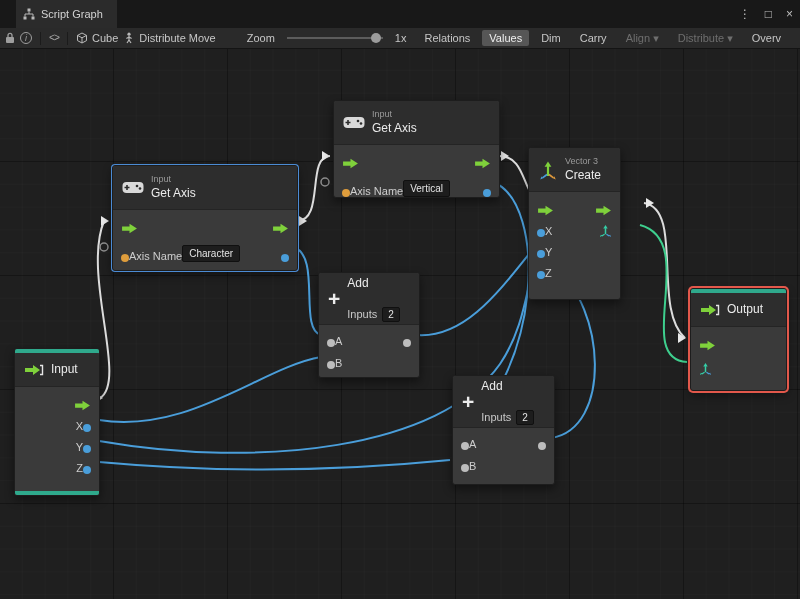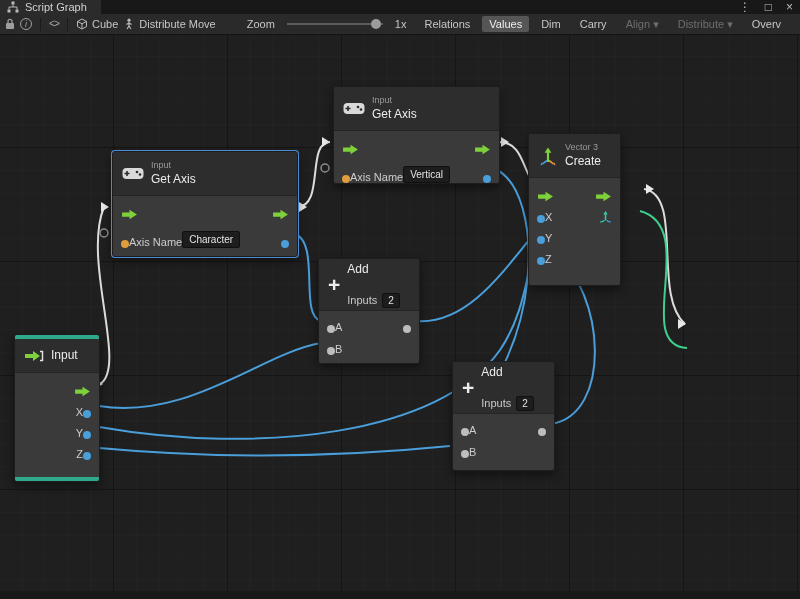--- a/index.html
+++ b/index.html
@@ -1,20 +1,20 @@
 <!DOCTYPE html>
 <html><head>
 <meta charset="utf-8">
 <style>
   * { box-sizing: border-box; margin: 0; padding: 0; }
   html,body { width:800px; height:599px; overflow:hidden; background:#191919;
     font-family:"Liberation Sans", sans-serif; -webkit-font-smoothing:antialiased; }
 
   
-  .tabbar { height:14px; background:#181818; display:flex; align-items:stretch; }
+  .tabbar { height:28px; background:#181818; display:flex; align-items:stretch;padding-left:16px; }
   .tab { display:flex; align-items:center; gap:6px; padding:0 14px 0 7px;
     background:#2b2b2b; font-size:11px; color:#d2d2d2; }
   .tab-spacer { flex:1; }
   .winbtn { color:#bdbdbd; font-size:12px; padding:0 7px; display:flex; align-items:center; cursor:default; }
 
   
   .toolbar { height:21px; background:#2a2a2a; border-bottom:1px solid #141414;
     display:flex; align-items:center; font-size:11px; color:#c6c6c6; padding:0 5px; gap:5px; white-space:nowrap; overflow:hidden; }
   .sep { width:1px; height:13px; background:#1b1b1b; margin:0 3px; flex:none; }
   .tico { display:flex; align-items:center; gap:4px; }
@@ -373,14 +373,33 @@
       <span class="dot blue"></span>
     </div>
     <div class="row h21">
       <span class="sp"></span>
       <span>Z</span>
       <span class="dot blue"></span>
     </div>
     <div class="strip bottom"></div>
   </div>
 
+  <div class="node sel-red" style="left:690px; top:239px; width:97px; height:103px;">
+    <div class="strip top"></div>
+    <div class="nh single">
+      <svg class="ioicon">
+          <use href="#i-io"></use>
+        </svg>
+      <div class="ttl">Output</div>
+    </div>
+    <div class="row h24">
+      <svg class="flow">
+          <use href="#i-flow"></use>
+        </svg>
+    </div>
+    <div class="row h24">
+      <svg class="v3p">
+          <use href="#i-v3p"></use>
+        </svg>
+    </div>
+  </div>
 
 </div>
 
 </body></html>

